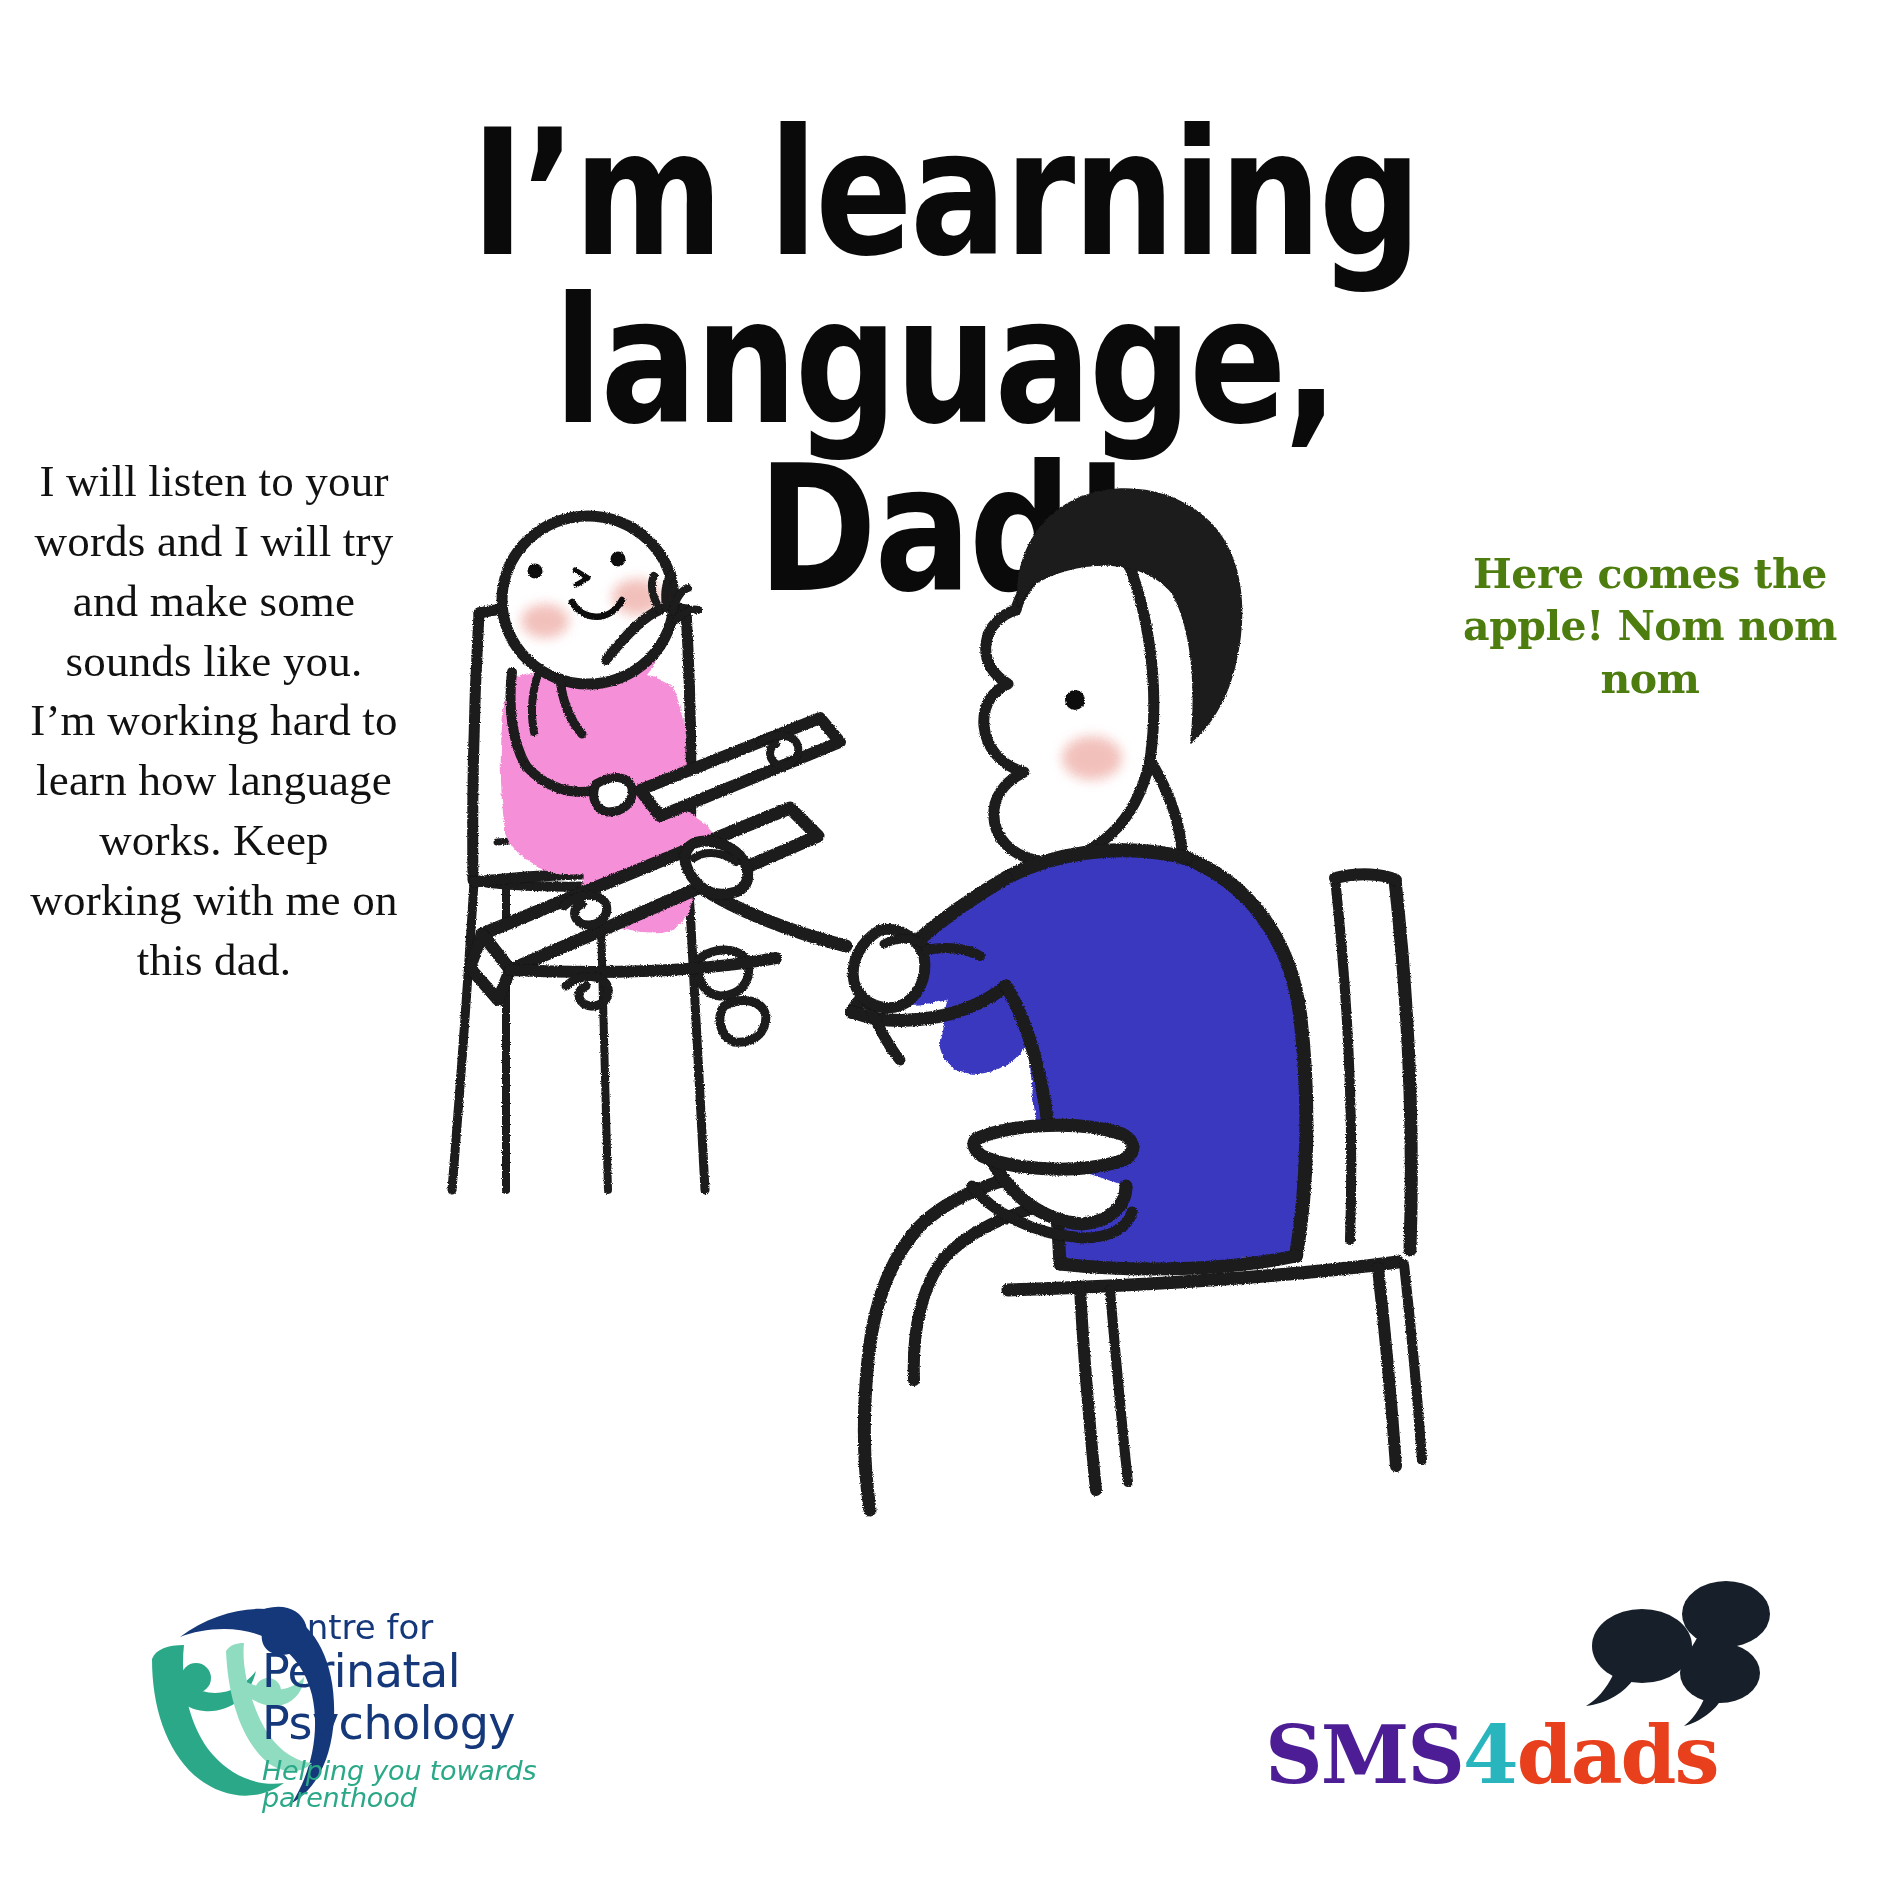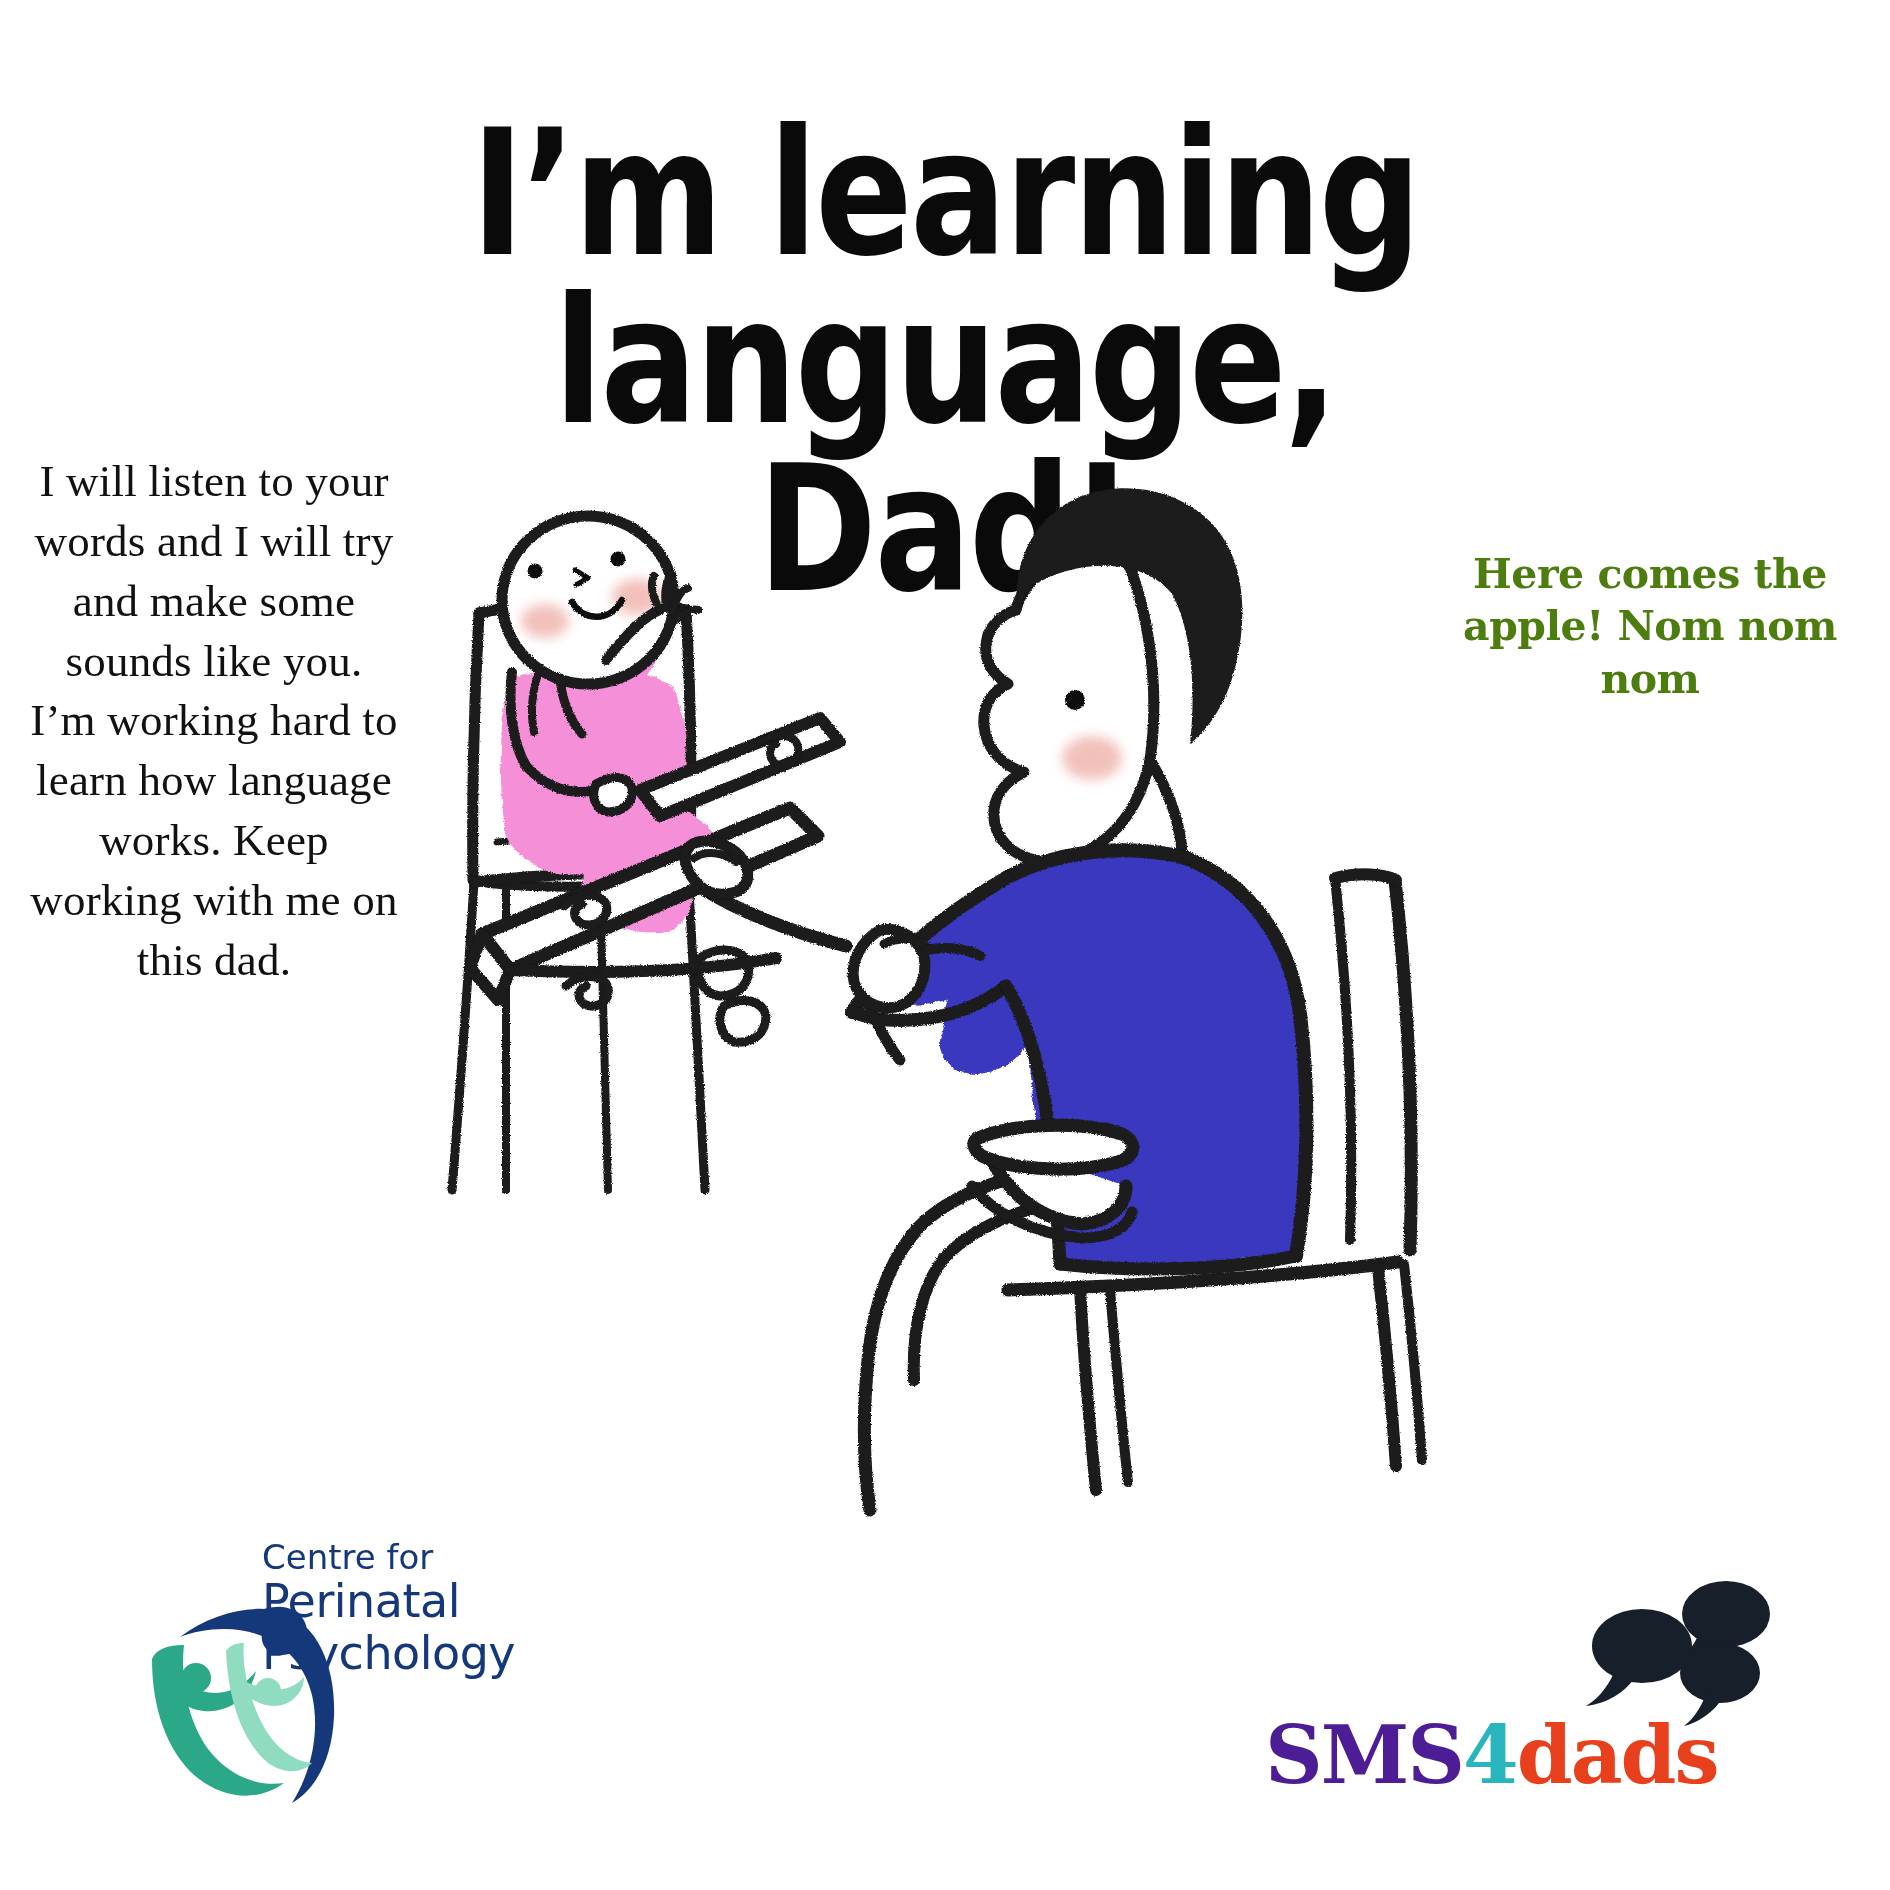--- a/index.html
+++ b/index.html
@@ -84,21 +84,21 @@
   .cpp-logo {
     position: absolute;
     left: 150px;
     top: 1595px;
     width: 540px;
     height: 210px;
   }
   .cpp-text {
     position: absolute;
     left: 262px;
-    top: 1540px;
+    top: 1610px;
     width: 430px;
   }
   .cpp-l1 {
     font-family: "DejaVu Sans", sans-serif;
     font-size: 34px;
     color: #15387a;
     line-height: 1.0;
     letter-spacing: 0px;
   }
   .cpp-l2 {
@@ -432,20 +432,21 @@
       <path d="M84 86
                C 96 104, 114 114, 132 110
                C 146 106, 154 94, 154 82
                C 144 94, 126 98, 110 92
                C 98 88, 90 84, 84 86 Z" fill="#8fdcc0"></path>
     </svg>
   </div>
   <div class="cpp-text">
     <div class="cpp-l1">Centre for</div>
     <div class="cpp-l2">Perinatal Psychology</div>
+    <div class="cpp-l3">Helping you towards parenthood</div>
   </div>
 
   <div class="sms-logo">
     <svg class="bubbles" viewBox="0 0 200 150" width="200" height="150" xmlns="http://www.w3.org/2000/svg">
       <ellipse cx="146" cy="36" rx="44" ry="33" fill="#17202a"></ellipse>
       <path d="M118 58 C 110 74, 100 84, 92 88 C 108 86, 124 76, 132 64 Z" fill="#17202a"></path>
       <ellipse cx="140" cy="95" rx="40" ry="30" fill="#17202a"></ellipse>
       <path d="M126 116 C 120 132, 112 142, 104 148 C 120 144, 136 132, 142 120 Z" fill="#17202a"></path>
       <ellipse cx="62" cy="68" rx="50" ry="37" fill="#17202a"></ellipse>
       <path d="M34 95 C 26 112, 16 122, 6 128 C 26 126, 46 114, 54 100 Z" fill="#17202a"></path>

